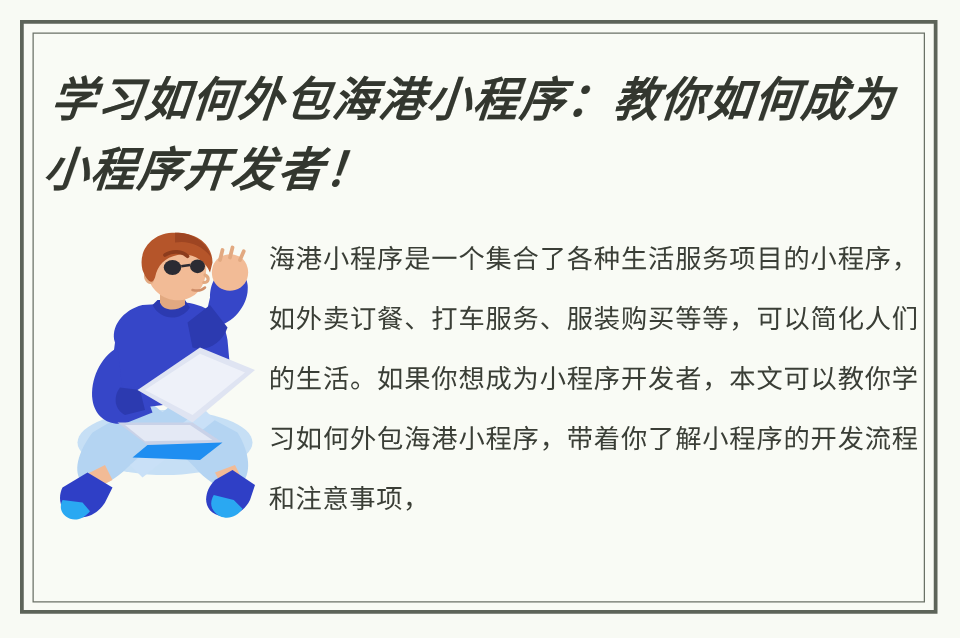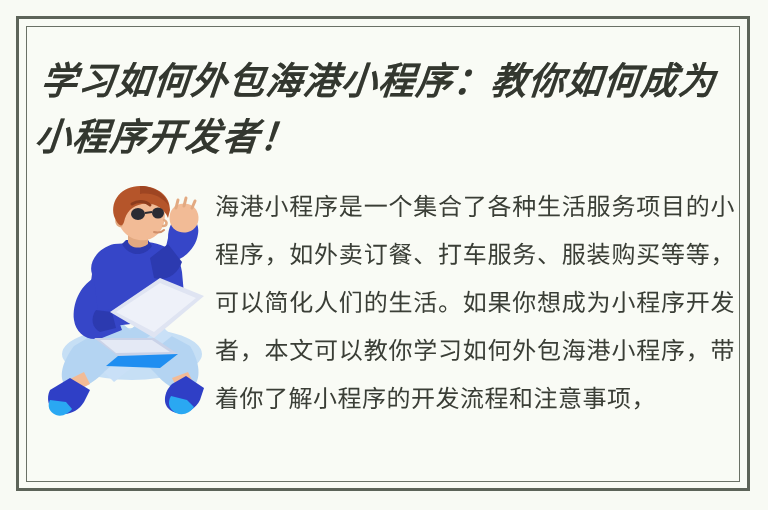--- a/index.html
+++ b/index.html
@@ -69,21 +69,21 @@
 
   
   .body-text {
     position: absolute;
     left: 215px;
     top: 183px;
     width: 520px;
     height: 300px;
     color: #3a3e36;
     font-family: "DejaVu Sans", "Liberation Sans", sans-serif;
-    font-size: 24px;
+    font-size: 21px;
     line-height: 48px;
     letter-spacing: 0.5px;
     text-align: justify;
     text-justify: inter-character;
     overflow: hidden;
   }
 
   
   .illustration {
     position: absolute;

